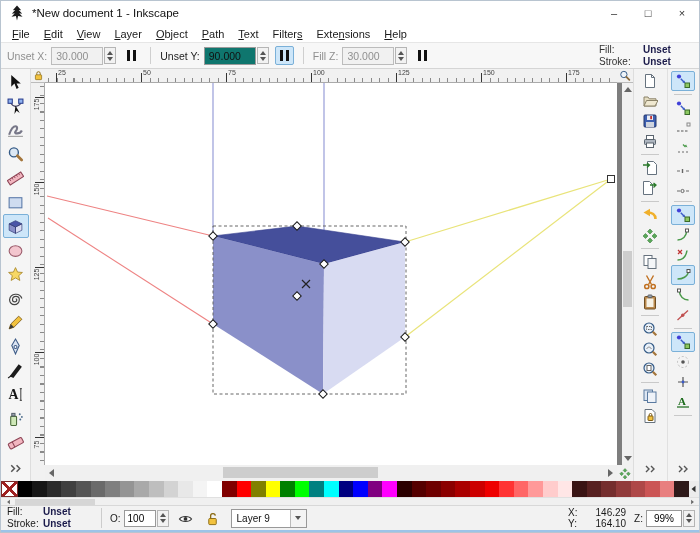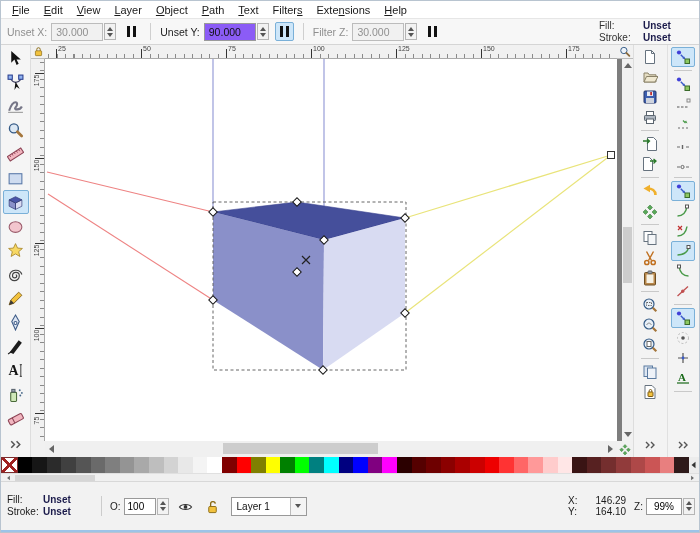--- a/index.html
+++ b/index.html
@@ -17,21 +17,21 @@
   
   .menubar { height:18px; flex:none; display:flex; align-items:center; background:#fff; padding-left:4px; border-bottom:1px solid #e6e6e6; }
   .menu-item { font-size:11px; color:#1a1a1a; padding:0 7px; }
   .menu-item u { text-decoration:underline; }
 
   
   .toolopts { height:26px; flex:none; display:flex; align-items:center; background:#f7f7f7; border-bottom:1px solid #d5d5d5; padding:0 6px; }
   .tgroup { display:flex; align-items:center; }
   .tlabel { font-size:10.5px; color:#222; margin-right:4px; }
   .tlabel.dis { color:#8f8f8f; }
-  .tinput { width:52px; height:18px; border:1px solid #9a9a9a; background:#8b5cf6; color:#111; font-size:10.5px; padding:0 4px; font-family:"Liberation Sans",sans-serif; }
+  .tinput { width:52px; height:18px; border:1px solid #9a9a9a; background:#0f766e; color:#111; font-size:10.5px; padding:0 4px; font-family:"Liberation Sans",sans-serif; }
   .tinput.dis { background:#f1f1f1; color:#909090; border-color:#bcbcbc; }
   .spin { width:12px; height:17px; display:flex; flex-direction:column; justify-content:center; align-items:center; gap:2px; border:1px solid #b5b5b5; background:#f2f2f2; margin-left:1px; }
   .spin i { display:block; width:0; height:0; }
   .spin .up { border-left:3px solid transparent; border-right:3px solid transparent; border-bottom:4px solid #555; }
   .spin .dn { border-left:3px solid transparent; border-right:3px solid transparent; border-top:4px solid #555; }
   .vp-btn { display:inline-flex; gap:3px; padding:3px 4px; margin-left:6px; border:1px solid transparent; border-radius:2px; }
   .vp-btn i { width:3px; height:11px; background:#111; }
   .vp-btn.active { background:#cde6f9; border-color:#7ab0d8; }
   .tsep { width:1px; height:17px; background:#cfcfcf; margin:0 9px; }
   .to-fs { margin-left:auto; display:grid; grid-template-columns:38px 44px; column-gap:6px; row-gap:0; font-size:10px; line-height:11.5px; padding-right:6px; }
@@ -132,20 +132,31 @@
   .xy-l { color:#1a1a1a; }
   .xy-v { color:#1a1a1a; text-align:right; }
   .z-label { font-size:10px; color:#1a1a1a; margin-right:3px; }
   .z-input { width:36px; height:17px; border:1px solid #999; background:#fff; font-size:10px; text-align:center; font-family:"Liberation Sans",sans-serif; }
 </style>
 </head>
 <body>
 
 <div class="window">
 
+  <div class="titlebar">
+    <span class="logo"><svg viewBox="0 0 16 16">
+          <path d="M8 .5l4.2 4.8-2.4-.3 3.4 3.8-3-.5 3.3 3.5-4.4-.8L8 15.5l-1.1-4.5-4.4.8 3.3-3.5-3 .5 3.4-3.8-2.4.3z" fill="#1a1a1a"></path>
+        </svg></span>
+    <span class="title">*New document 1 - Inkscape</span>
+    <div class="win-controls">
+      <span class="win-btn">–</span>
+      <span class="win-btn">□</span>
+      <span class="win-btn">×</span>
+    </div>
+  </div>
 
   <div class="menubar" id="menubar">
       <span class="menu-item"><u>F</u>ile</span>
       <span class="menu-item"><u>E</u>dit</span>
       <span class="menu-item"><u>V</u>iew</span>
       <span class="menu-item"><u>L</u>ayer</span>
       <span class="menu-item"><u>O</u>bject</span>
       <span class="menu-item"><u>P</u>ath</span>
       <span class="menu-item"><u>T</u>ext</span>
       <span class="menu-item">Filter<u>s</u></span>
@@ -174,21 +185,21 @@
           <i class="up"></i>
           <i class="dn"></i>
         </div>
       <span class="vp-btn active">
           <i></i>
           <i></i>
         </span>
     </div>
     <div class="tsep"></div>
     <div class="tgroup">
-      <span class="tlabel dis">Filter Z:</span>
+      <span class="tlabel dis">Fill Z:</span>
       <input class="tinput dis" readonly="" value="30.000" style="">
       <div class="spin">
           <i class="up"></i>
           <i class="dn"></i>
         </div>
       <span class="vp-btn">
           <i></i>
           <i></i>
         </span>
     </div>
@@ -724,21 +735,21 @@
           <circle cx="8" cy="8.5" r="2" fill="#333"></circle>
         </svg>
       </div>
     <div class="sb-icon">
         <svg viewBox="0 0 16 16">
           <rect x="4" y="8" width="8" height="6.5" rx="1" fill="#f2c23e" stroke="#8a6a14"></rect>
           <path d="M6 8V5.5A2.5 2.5 0 0 1 11 5" fill="none" stroke="#8a6a14" stroke-width="1.4"></path>
         </svg>
       </div>
     <div class="layer-select">
-      <span class="val">Layer 1</span>
+      <span class="val">Layer 9</span>
       <span class="caret">
           <i></i>
         </span>
     </div>
     <div class="sb-flex"></div>
     <div class="xy-block">
       <span class="xy-l">X:</span>
       <span class="xy-v">146.29</span>
       <span class="xy-l">Y:</span>
       <span class="xy-v">164.10</span>

